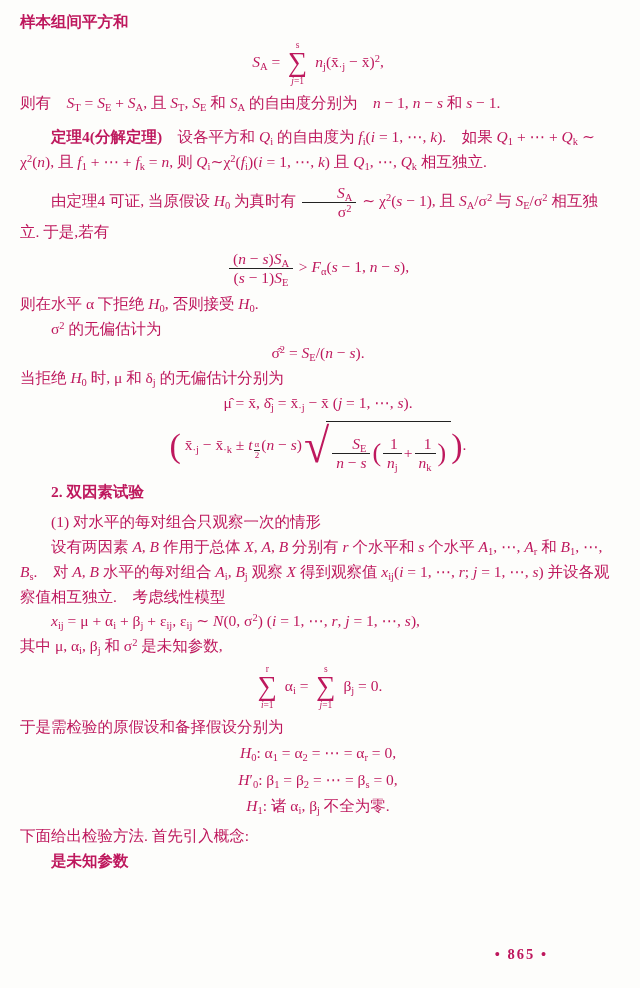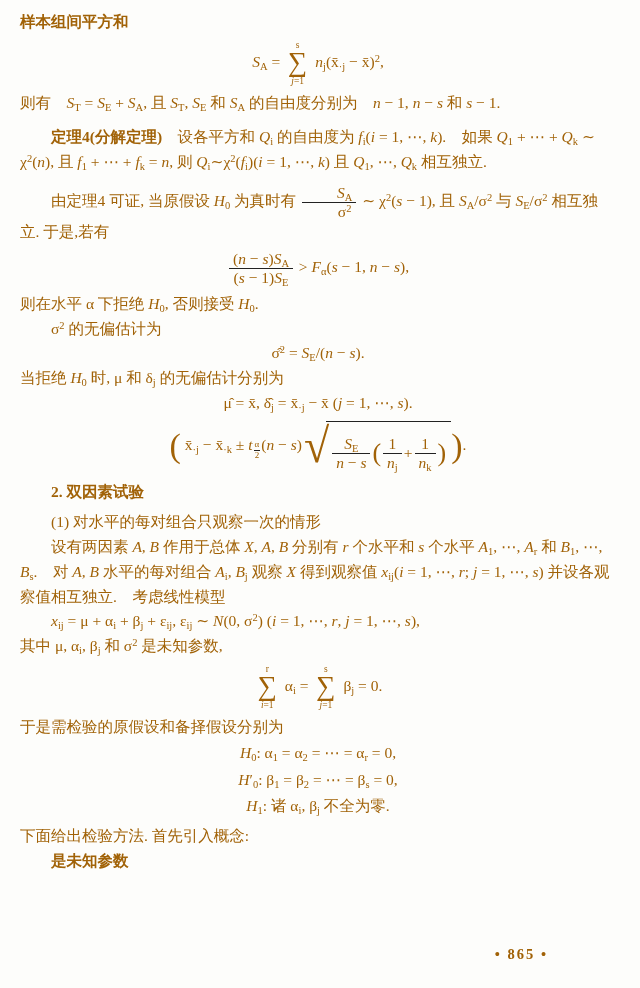--- a/index.html
+++ b/index.html
@@ -1,35 +1,35 @@
 <!DOCTYPE html>
 <html><head>
 <meta charset="utf-8">
 <style>
   html,body{margin:0;padding:0;background:#e8e8e4;}
   .page{
     width:640px;height:988px;margin:0 auto;background:#fdfdfb;
-    color:#a16207;position:relative;box-sizing:border-box;
+    color:#be185d;position:relative;box-sizing:border-box;
     padding:10px 24px 0 20px;overflow:hidden;
     font-family:"Liberation Serif","DejaVu Serif",serif;
     font-size:15.5px;line-height:1.6;
   }
   i{font-style:italic;font-family:"Liberation Serif","DejaVu Serif",serif;}
   b{font-weight:bold;}
   sub{font-size:10.5px;vertical-align:-3px;line-height:0;}
   sup{font-size:10.5px;vertical-align:5px;line-height:0;}
   .blk{margin:0;}
   .ind{text-indent:2em;}
   .bold{font-weight:bold;}
   .ct{text-align:center;}
   .m6{margin-top:5px;}
   .m10{margin-top:9px;}
   
   .frac{display:inline-block;vertical-align:middle;text-align:center;line-height:1.15;margin:0 2px;}
-  .frac .num{display:block;border-bottom:1.2px solid #222;padding:0 4px;}
+  .frac .num{display:block;border-bottom:1.2px solid #222;padding:0 4px;text-align:right;}
   .frac .den{display:block;padding:0 4px;}
   .frac.tiny{font-size:9px;line-height:1.1;margin:0 1px;}
   .frac.tiny .num{border-bottom:.8px solid #222;padding:0 1px;}
   .frac.tiny .den{padding:0 1px;}
   
   .sum{display:inline-flex;flex-direction:column;align-items:center;vertical-align:middle;line-height:1;margin:0 4px;}
   .sum .lim{font-size:9.5px;line-height:1.1;}
   .sum .sig{font-size:27px;line-height:.95;font-weight:500;}
   
   .sqrt{display:inline-flex;align-items:center;vertical-align:middle;margin-left:2px;}

